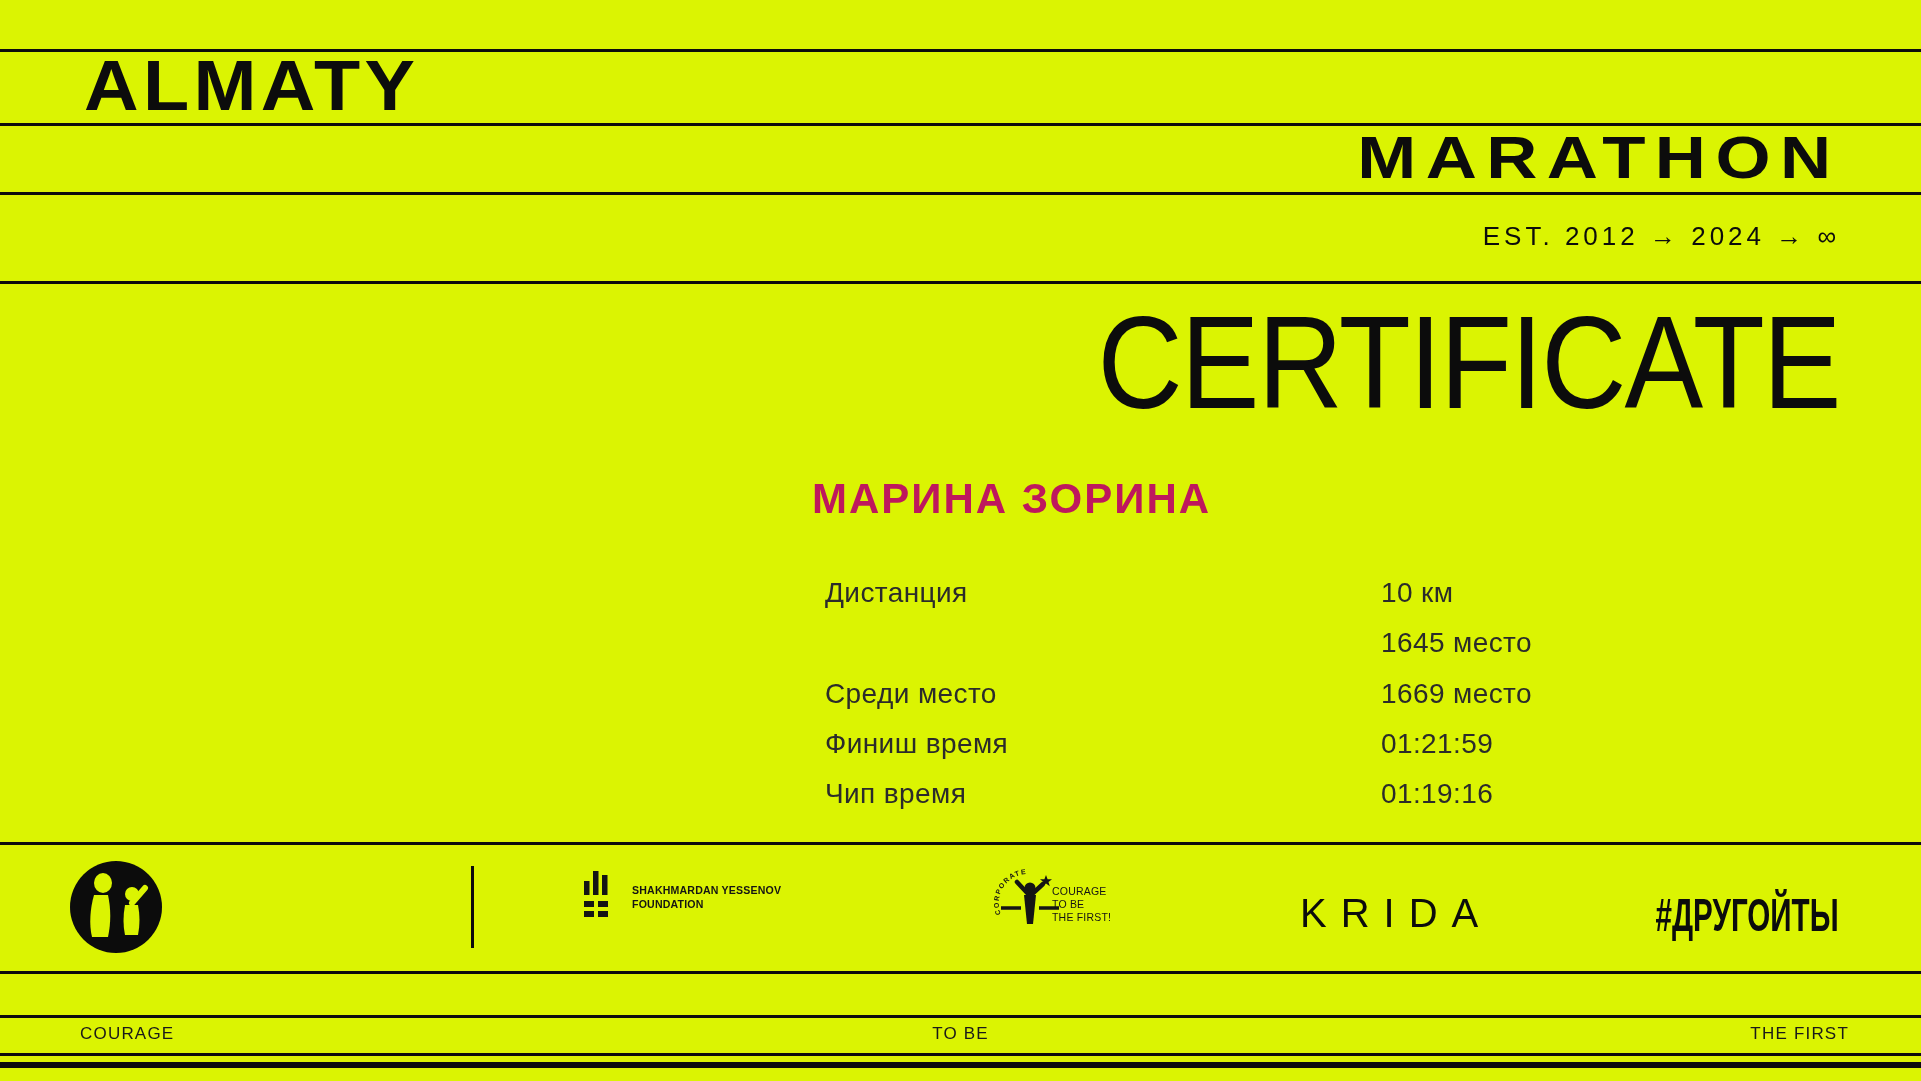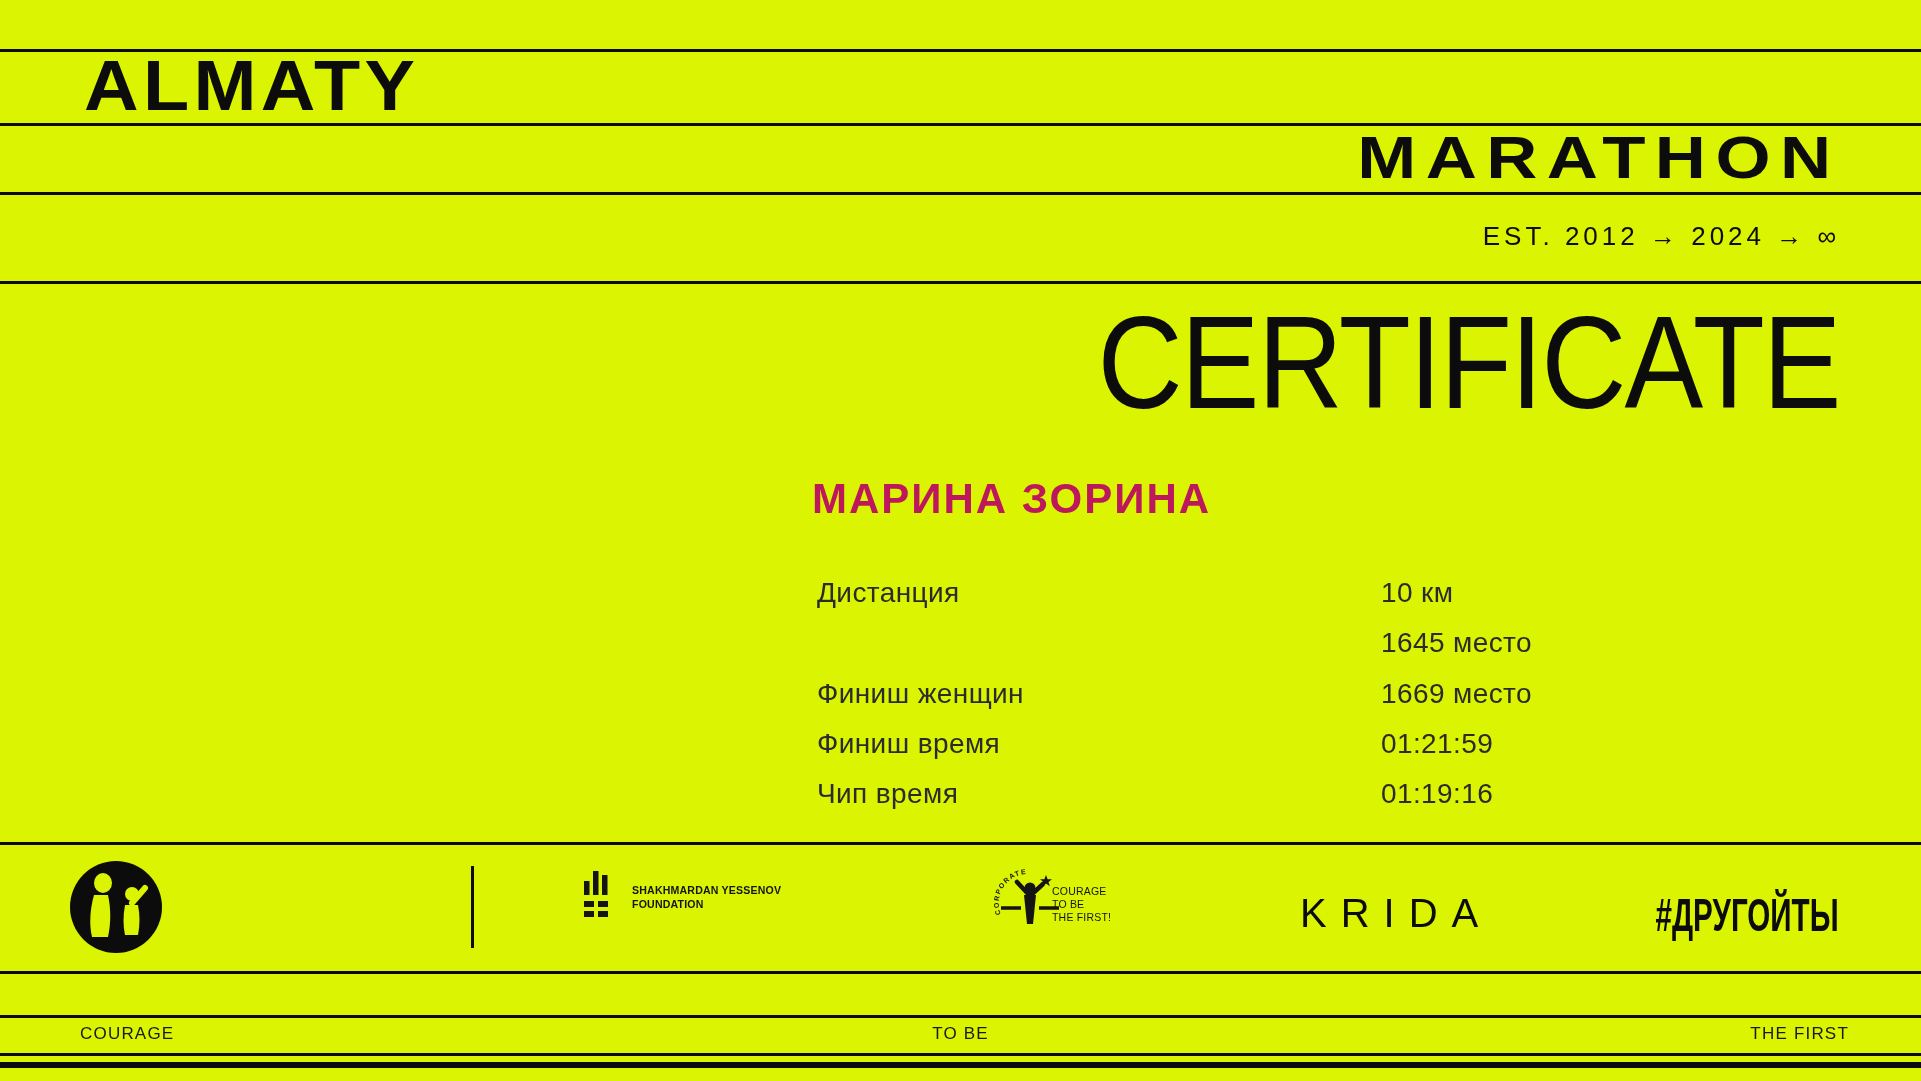--- a/index.html
+++ b/index.html
@@ -27,21 +27,21 @@
 
   
   .cert-title{position:absolute;right:81px;top:297px;line-height:1;
         font-size:131px;font-weight:400;letter-spacing:-2px;
         transform:scaleX(0.9);transform-origin:right center;white-space:nowrap;}
   .runner-name{position:absolute;left:812px;top:475px;font-size:42px;font-weight:700;
         letter-spacing:2px;color:#be185d;white-space:nowrap;}
 
   .results{position:absolute;left:813px;top:577px;width:720px;}
   .results .row{position:relative;height:50.3px;font-size:28px;letter-spacing:0.4px;color:var(--soft);}
-  .results .lbl{position:absolute;left:4px;top:0;white-space:nowrap;}
+  .results .lbl{position:absolute;left:12px;top:0;white-space:nowrap;}
   .results .val{position:absolute;left:568px;top:0;white-space:nowrap;}
 
   
   .kaspi-logo{position:absolute;left:70px;top:861px;}
   .kaspi-text{position:absolute;left:184px;top:879px;height:56px;line-height:56px;
         font-size:56px;font-weight:700;letter-spacing:3px;color:#101010;white-space:nowrap;}
   .vdivider{position:absolute;left:471px;top:866px;width:3px;height:82px;background:var(--ink);}
   .yessenov-icon{position:absolute;left:584px;top:869px;}
   .yessenov-text{position:absolute;left:632px;top:883px;font-size:11.5px;font-weight:700;
         line-height:14px;letter-spacing:0.2px;transform:scaleX(0.92);transform-origin:left center;
@@ -88,21 +88,21 @@
 
   <div class="results">
     <div class="row">
       <span class="lbl">Дистанция</span>
       <span class="val">10 км</span>
     </div>
     <div class="row">
       <span class="val">1645 место</span>
     </div>
     <div class="row">
-      <span class="lbl">Финиш женщин</span>
+      <span class="lbl">Среди место</span>
       <span class="val">1669 место</span>
     </div>
     <div class="row">
       <span class="lbl">Финиш время</span>
       <span class="val">01:21:59</span>
     </div>
     <div class="row">
       <span class="lbl">Чип время</span>
       <span class="val">01:19:16</span>
     </div>

